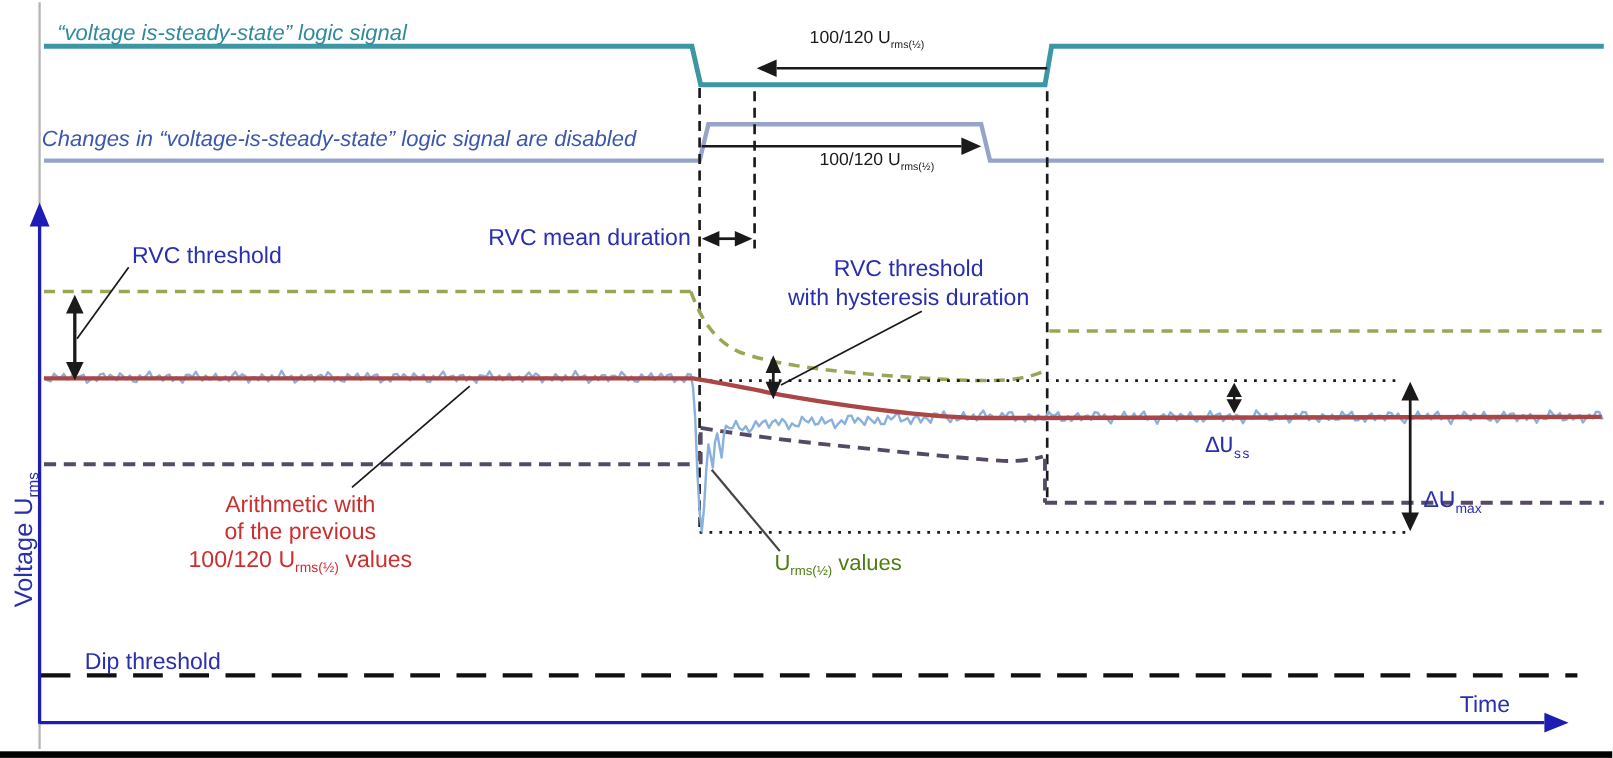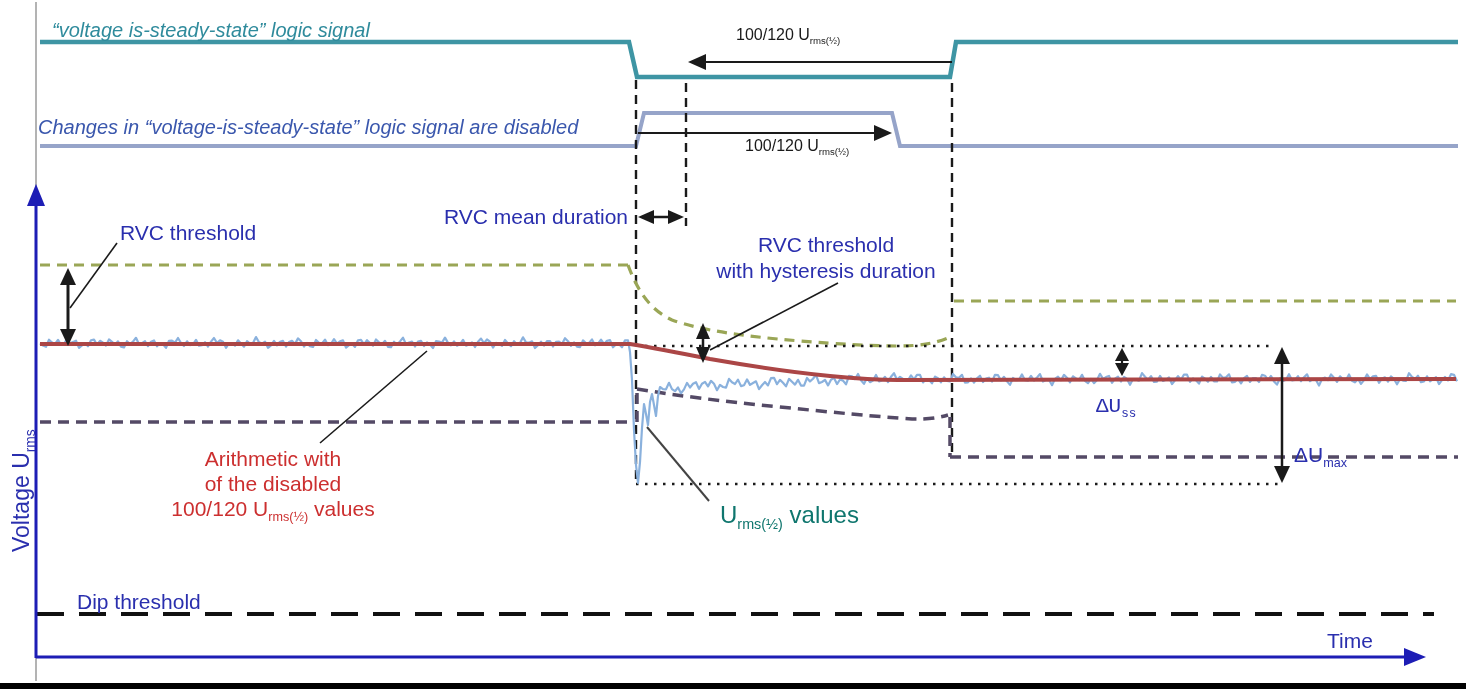--- a/index.html
+++ b/index.html
@@ -6,21 +6,21 @@
   #stage{position:relative;width:1466px;height:689px;background:#ffffff;overflow:hidden;
          font-family:"Liberation Sans",sans-serif;}
   svg{position:absolute;left:0;top:0;}
   .lbl{position:absolute;white-space:nowrap;font-size:21px;color:#2a2fae;line-height:1.15;}
   .lbl sub{font-size:0.6em;}
   .italic{font-style:italic;}
   .teal{color:#2f8b9c;font-size:20px;}
   .steel{color:#3a57ad;font-size:20px;}
   .black{color:#1a1a1a;font-size:16px;}
   .red{color:#cc2f2f;text-align:center;line-height:25px;}
-  .lightblue{color:#0f766e;font-size:24px;margin-left:16px;}
+  .lightblue{color:#4d7c0f;font-size:20px;}
   .center{text-align:center;}
   .right{text-align:right;}
   .vaxis{transform:rotate(-90deg);transform-origin:0 0;font-size:23px;color:#2a2fae;}
   .bottombar{position:absolute;left:0;top:683px;width:1466px;height:6px;background:#000;}
 </style>
 </head>
 <body>
 
 <div id="stage">
 
@@ -118,21 +118,21 @@
 
   <div class="lbl right" style="left:420px;top:205px;width:208px;">RVC mean duration</div>
 
   <div class="lbl center" style="left:698px;top:232px;width:256px;line-height:26px;">
     <span>RVC threshold</span><br>
     <span>with hysteresis duration</span>
   </div>
 
   <div class="lbl red" style="left:160px;top:446px;width:226px;">
     <span>Arithmetic with</span><br>
-    <span>of the disabled</span><br>
+    <span>of the previous</span><br>
     <span>100/120 U</span><sub>rms(½)</sub><span> values</span>
   </div>
 
   <div class="lbl lightblue" style="left:704px;top:501px;">
     <span>U</span><sub>rms(½)</sub><span> values</span>
   </div>
 
   <div class="lbl" style="left:1096px;top:395px;font-family:Liberation Mono, monospace;">
     <span>ΔU</span><sub>ss</sub>
   </div>

